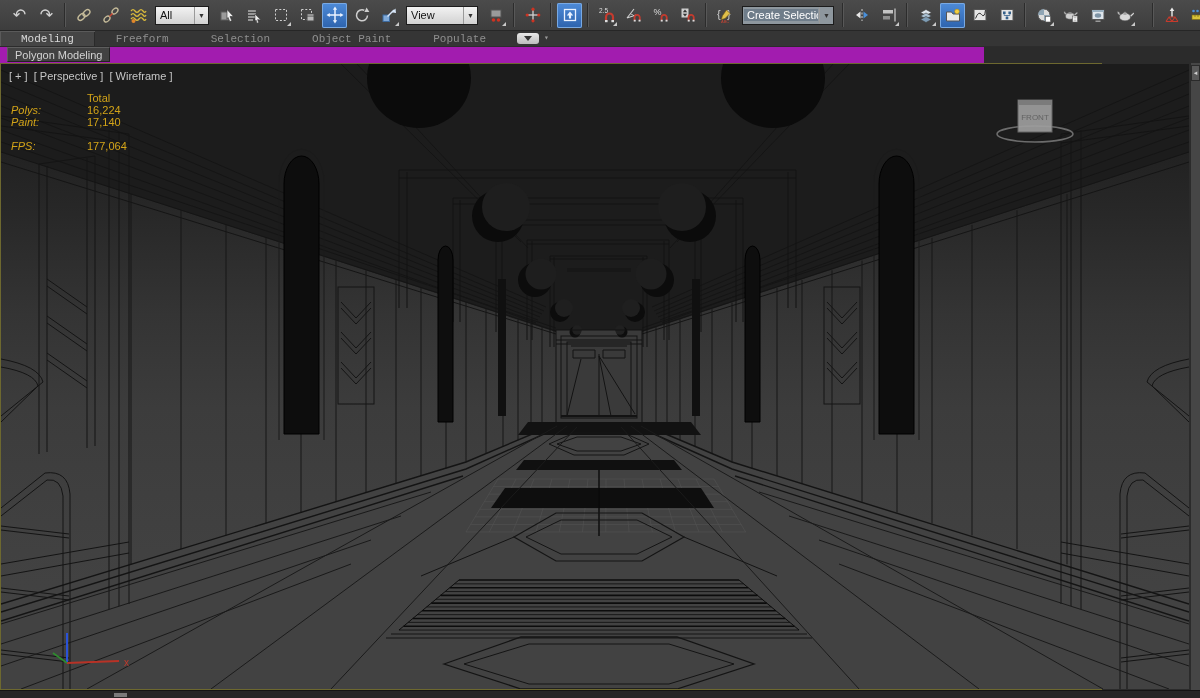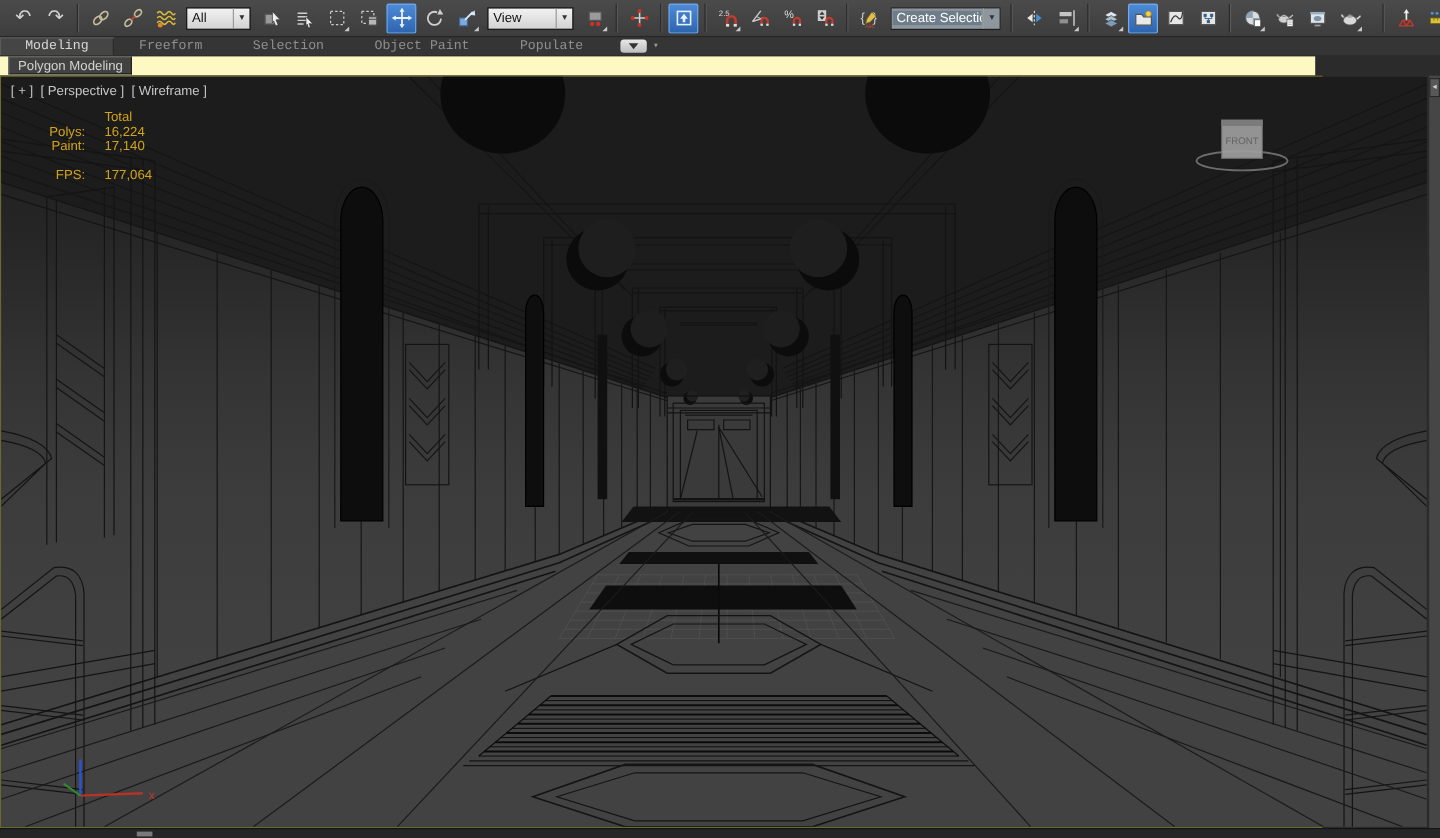--- a/index.html
+++ b/index.html
@@ -30,34 +30,34 @@
 
   
   .ribbon-tabs { position:absolute; left:0; top:31px; width:1200px; height:16px;
     background:#353535; display:flex; align-items:stretch; border-bottom:1px solid #2c2c2c;font-family:Liberation Mono, monospace; }
   .rtab { padding:1px 21px 0; font-size:11px; color:#8f8f8f; display:flex; align-items:center; }
   .rtab.on { background:#454545; color:#d8d8d8; box-shadow:inset 1px 1px 0 #5a5a5a, inset -1px 0 0 #2a2a2a; }
   .rib-min { width:22px; height:11px; margin:2px 2px 0 10px; background:linear-gradient(#e8e8e8,#bdbdbd);
     border-radius:3px; display:flex; align-items:center; justify-content:center; }
   .rib-min i { border-left:4px solid transparent; border-right:4px solid transparent; border-top:5px solid #333; }
   .rib-caret { color:#9a9a9a; font-size:8px; margin:2px 0 0 3px; }
-  .panel-bar { position:absolute; left:0; top:47px; width:1096px; height:16px; background:#fef9c3; }
+  .panel-bar { position:absolute; left:0; top:47px; width:984px; height:16px; background:#a21caf; }
   .panel-tab { position:absolute; left:7px; top:0px; height:15px; padding:0 7px; font-size:11px;
     color:#d2d2d2; background:#424242; display:flex; align-items:center;
     border:1px solid; border-color:#5e5e5e #222 #222 #5e5e5e; }
 
   
   .viewport { position:absolute; left:0; top:63px; width:1102px; height:627px;
     border:1px solid #6d682f; background:#333; }
   .scene { position:absolute; left:0; top:0; width:1188px; height:625px; }
   .vp-label { position:absolute; left:8px; top:6px; font-size:11px; color:#c6c6c6; }
   .vp-label span { margin-right:3px; cursor:pointer; }
   .stats { position:absolute; left:10px; top:28px; font-size:11px; color:#d3a418;
     display:grid; grid-template-columns:60px 76px; column-gap:16px; row-height:12px; line-height:12px; }
-  .stats .lab { text-align:right; }
+  .stats .lab { text-align:left;font-style:italic; }
   .stats .gap { height:12px; grid-column:1 / span 2; }
   .viewcube { position:absolute; right:18px; top:22px; width:96px; height:66px; }
   .axis-gizmo { position:absolute; left:38px; bottom:6px; width:110px; height:56px; }
 
   
   .right-strip { position:absolute; left:1191px; top:63px; width:9px; height:627px; background:#464646; }
   .rs-btn { position:absolute; left:0px; top:2px; width:9px; height:16px; background:#585858;
     border:1px solid #2a2a2a; color:#cfcfcf; font-size:7px; line-height:13px; text-align:center; }
   .bottom-strip { position:absolute; left:0; top:690px; width:1200px; height:8px; background:#262626;
     border-top:1px solid #141414; }

